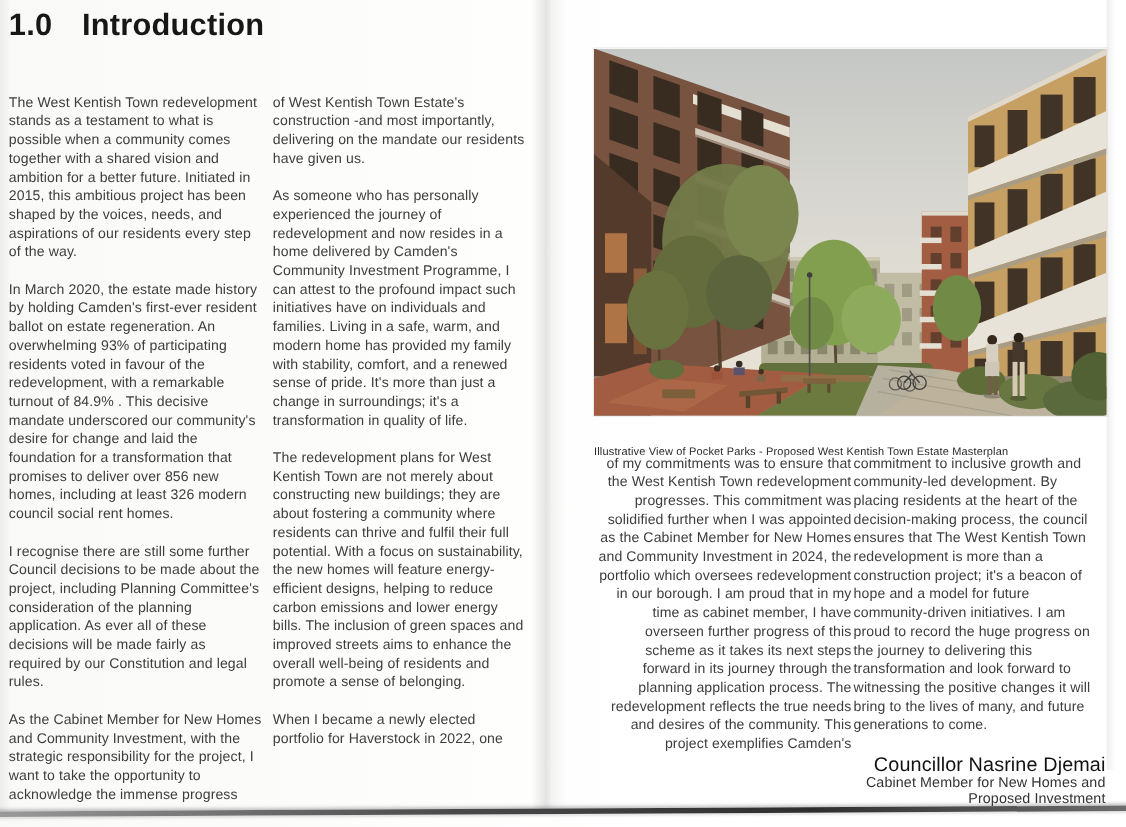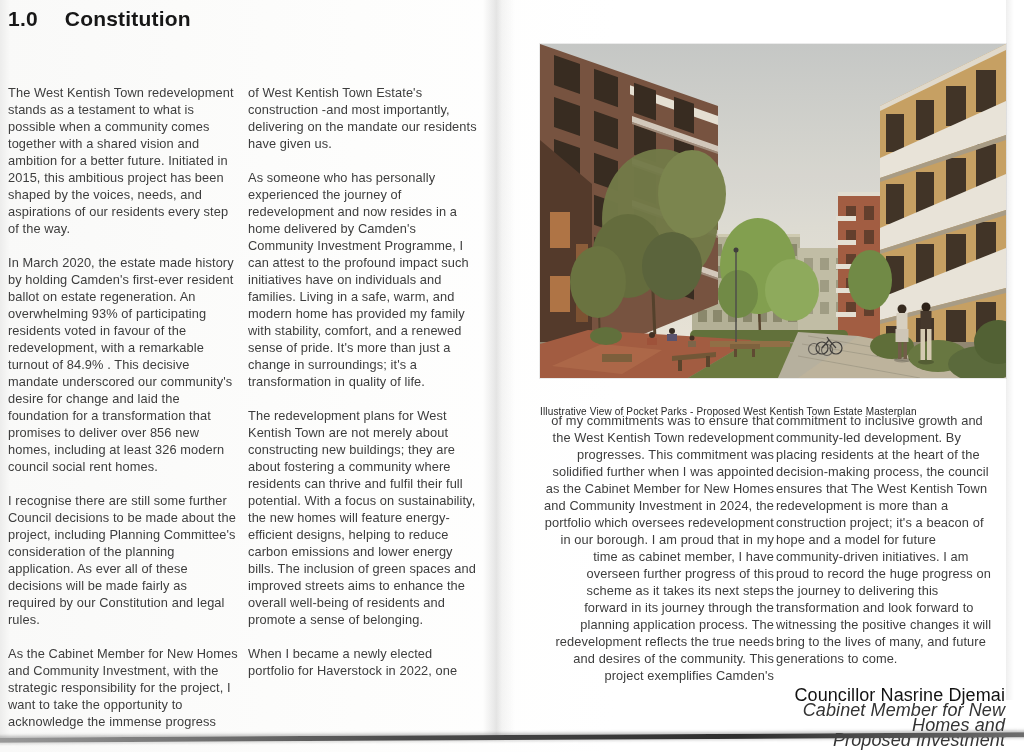--- a/index.html
+++ b/index.html
@@ -4,38 +4,38 @@
 <style>
   html,body{margin:0;padding:0;}
   body{
     width:1024px;height:752px;overflow:hidden;background:#ffffff;
     font-family:"Liberation Sans","DejaVu Sans",sans-serif;
     position:relative;
   }
   .sheet{position:absolute;inset:0;background:linear-gradient(90deg,#f9f9f8 0%,#fdfdfc 35%,#ffffff 60%);}
   .title-row{
     position:absolute;left:8px;top:7px;display:flex;gap:27px;
-    font-size:21px;font-weight:700;color:#171717;letter-spacing:.2px;
+    font-size:28px;font-weight:700;color:#171717;letter-spacing:.2px;
   }
   .col{position:absolute;font-size:12.8px;line-height:17px;color:#3d3d3d;letter-spacing:.1px;}
   .col p{margin:0 0 17px 0;}
   .col1{left:8px;top:84px;width:230px;}
   .col2{left:248px;top:84px;width:234px;}
   .col3{left:540px;top:412px;width:234px;text-align:right;}
   .col4{left:776px;top:412px;width:229px;}
   .photo{position:absolute;left:540px;top:44px;width:466px;height:334px;margin:0;overflow:hidden;
          box-shadow:0 0 0 1px rgba(0,0,0,0.08);}
   .photo svg{display:block;}
   .caption{
     position:absolute;left:540px;top:382px;width:470px;
     font-size:10px;color:#282828;letter-spacing:.15px;margin-top:24px;
   }
   .signature{margin-top:20px;text-align:right;}
   .sig-name{font-size:18px;font-weight:400;color:#121212;line-height:16px;}
-  .sig-role{font-size:18px;color:#333;line-height:15px;font-style:italic;}
+  .sig-role{font-size:13px;color:#333;line-height:15px;}
   
   .gutter-shadow{
     position:absolute;left:483px;top:0;width:32px;height:736px;pointer-events:none;
     background:linear-gradient(90deg,rgba(255,255,255,0) 0%,rgba(125,125,125,.20) 42%,rgba(150,150,150,.10) 60%,rgba(255,255,255,0) 100%);
   }
   .left-edge-shade{
     position:absolute;left:0;top:0;width:10px;height:738px;pointer-events:none;
     background:linear-gradient(90deg,rgba(0,0,0,.05),rgba(0,0,0,0));
   }
   .right-edge-shade{
@@ -49,21 +49,21 @@
     box-shadow:0 -2px 3px rgba(90,90,90,.35),0 2px 2px rgba(130,130,130,.2);
   }
 </style>
 </head>
 <body>
 
 <div class="sheet">
 
   <header class="title-row">
     <span>1.0</span>
-    <span>Constitution</span>
+    <span>Introduction</span>
   </header>
 
   <div class="col col1">
     <p>The West Kentish Town redevelopment stands as a testament to what is possible when a community comes together with a shared vision and ambition for a better future. Initiated in 2015, this ambitious project has been shaped by the voices, needs, and aspirations of our residents every step of the way.</p>
     <p>In March 2020, the estate made history by holding Camden's first-ever resident ballot on estate regeneration. An overwhelming 93% of participating residents voted in favour of the redevelopment, with a remarkable turnout of 84.9% . This decisive mandate underscored our community's desire for change and laid the foundation for a transformation that promises to deliver over 856 new homes, including at least 326 modern council social rent homes.</p>
     <p>I recognise there are still some further Council decisions to be made about the project, including Planning Committee's consideration of the planning application. As ever all of these decisions will be made fairly as required by our Constitution and legal rules.</p>
     <p>As the Cabinet Member for New Homes and Community Investment, with the strategic responsibility for the project, I want to take the opportunity to acknowledge the immense progress</p>
   </div>
 
   <div class="col col2">

